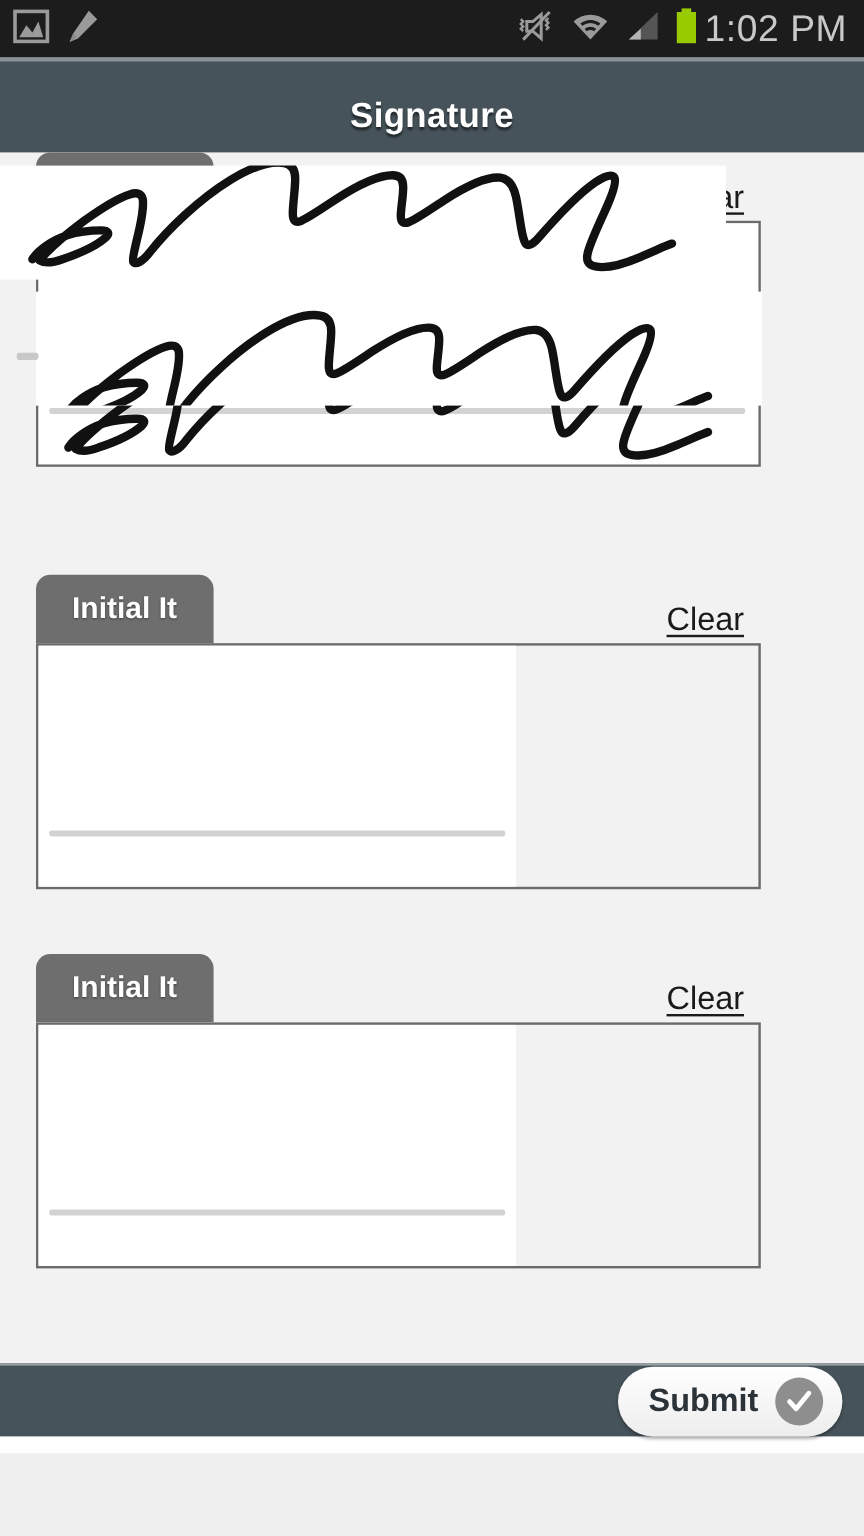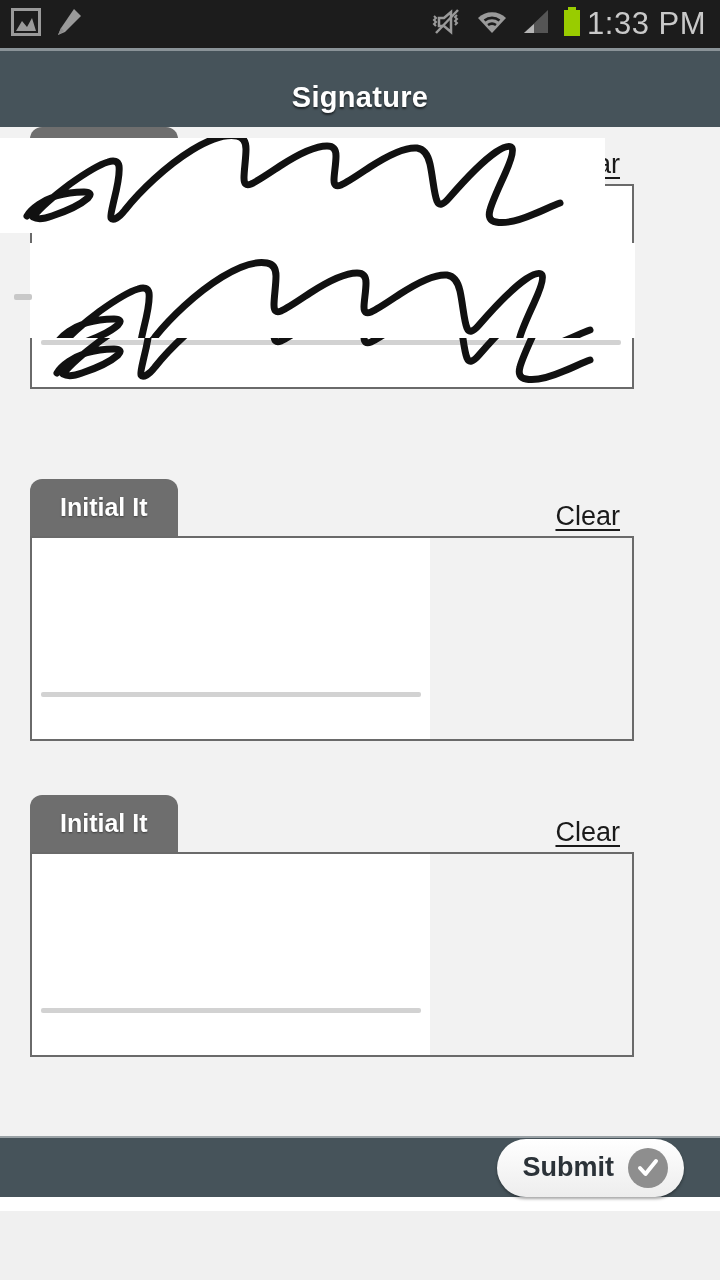--- a/index.html
+++ b/index.html
@@ -198,21 +198,21 @@
     position: absolute;
     top: 1136px; left: 0;
     width: 720px;
     height: 61px;
     background: #46535a;
     border-top: 2px solid #9aa2a6;
     box-sizing: border-box;
     display: flex;
     align-items: center;
     justify-content: flex-end;
-    padding-right: 36px;
+    padding-right: 18px;
   }
   .submit-btn {
     display: flex;
     align-items: center;
     gap: 14px;
     height: 58px;
     padding: 0 16px 0 26px;
     background: linear-gradient(#ffffff, #ededed);
     border-radius: 29px;
     box-shadow: 0 2px 3px rgba(0,0,0,0.35);
@@ -281,21 +281,21 @@
         <path d="M14 17 L14 26 L4 26 Z" fill="#b5b5b5"></path>
       </svg>
     </span>
     <span>
       <svg width="22" height="32" viewBox="0 0 22 32">
         <rect x="7" y="1" width="8" height="4" fill="#99cc00"></rect>
         <rect x="3" y="4" width="16" height="26" fill="#99cc00"></rect>
       </svg>
     </span>
   </div>
-  <div class="status-time">1:33 PM</div>
+  <div class="status-time">1:02 PM</div>
 </div>
 <div class="statusbar-sep"></div>
 
 <div class="title-bar">
   <span class="title-bar-text">Signature</span>
 </div>
 
 <div class="page-body">
 
   <div class="sig-section" style="top:0px;">

